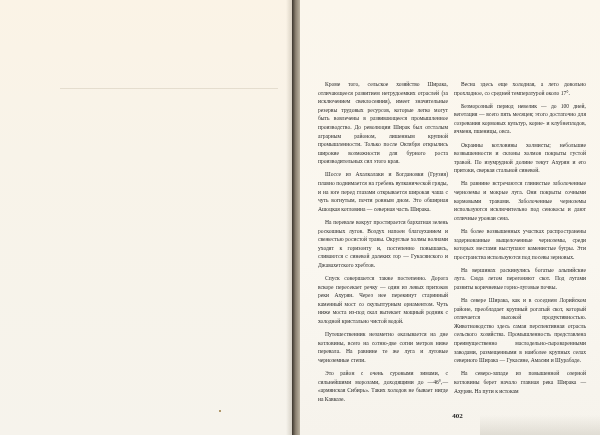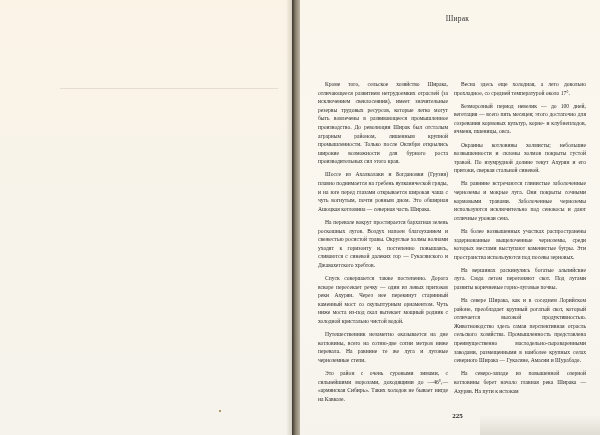--- a/index.html
+++ b/index.html
@@ -63,21 +63,20 @@
 <div class="spread">
   <div class="page-left">
     <div class="frame-mark"></div>
     <div class="speck"></div>
     <div class="inner-edge"></div>
   </div>
 
   <div class="gutter"></div>
 
   <div class="page-right">
-    <div class="running-head">Ширак</div>
 
     <div class="col col-1">
       <p>Кроме того, сельское хозяйство Ширака, отличающееся развитием нетрудоемких отраслей (за исключением свеклосеяния), имеет значительные резервы трудовых ресурсов, которые легко могут быть вовлечены в развивающееся промышленное производство. До революции Ширак был отсталым аграрным районом, лишенным крупной промышленности. Только после Октября открылись широкие возможности для бурного роста производительных сил этого края.</p>
       <p>Шоссе из Ахалкалаки и Богдановки (Грузия) плавно поднимается на гребень вулканической гряды, и на юге перед глазами открывается широкая чаша с чуть вогнутым, почти ровным дном. Это обширная Ашоцкая котловина — северная часть Ширака.</p>
       <p>На перевале вокруг простирается бархатная зелень роскошных лугов. Воздух напоен благоуханием и свежестью росистой травы. Округлые холмы волнами уходят к горизонту и, постепенно повышаясь, сливаются с синевой далеких гор — Гукасянского и Джавахетского хребтов.</p>
       <p>Спуск совершается также постепенно. Дорога вскоре пересекает речку — один из левых притоков реки Ахурян. Через нее перекинут старинный каменный мост со скульптурным орнаментом. Чуть ниже моста из-под скал вытекает мощный родник с холодной кристально чистой водой.</p>
       <p>Путешественник незаметно оказывается на дне котловины, всего на сотню-две сотни метров ниже перевала. На равнине те же луга и луговые черноземные степи.</p>
       <p>Это район с очень суровыми зимами, с сильнейшими морозами, доходящими до —46°,— «армянская Сибирь». Таких холодов не бывает нигде на Кавказе.</p>
     </div>
 
@@ -85,16 +84,16 @@
       <p>Весна здесь еще холодная, а лето довольно прохладное, со средней температурой около 17°.</p>
       <p>Безморозный период невелик — до 100 дней, вегетация — всего пять месяцев; этого достаточно для созревания кормовых культур, корне- и клубнеплодов, ячменя, пшеницы, овса.</p>
       <p>Окраины котловины холмисты; небольшие возвышенности и склоны холмов покрыты густой травой. По изумрудной долине текут Ахурян и его притоки, сверкая стальной синевой.</p>
       <p>На равнине встречаются глинистые заболоченные черноземы и мокрые луга. Они покрыты сочными кормовыми травами. Заболоченные черноземы используются исключительно под сенокосы и дают отличные урожаи сена.</p>
       <p>На более возвышенных участках распространены задернованные выщелоченные черноземы, среди которых местами выступают каменистые бугры. Эти пространства используются под посевы зерновых.</p>
       <p>На вершинах раскинулись богатые альпийские луга. Сюда летом перегоняют скот. Под лугами развиты коричневые горно-луговые почвы.</p>
       <p>На севере Ширака, как и в соседнем Лорийском районе, преобладает крупный рогатый скот, который отличается высокой продуктивностью. Животноводство здесь самая перспективная отрасль сельского хозяйства. Промышленность представлена преимущественно маслодельно-сыроваренными заводами, размещенными в наиболее крупных селах северного Ширака — Гукасяне, Амасии и Шурабаде.</p>
       <p>На северо-западе из повышенной озерной котловины берет начало главная река Ширака — Ахурян. На пути к истокам</p>
     </div>
 
-    <div class="page-number">225</div>
+    <div class="page-number">402</div>
     <div class="shadow-br"></div>
   </div>
 </div>
 
 </body></html>

